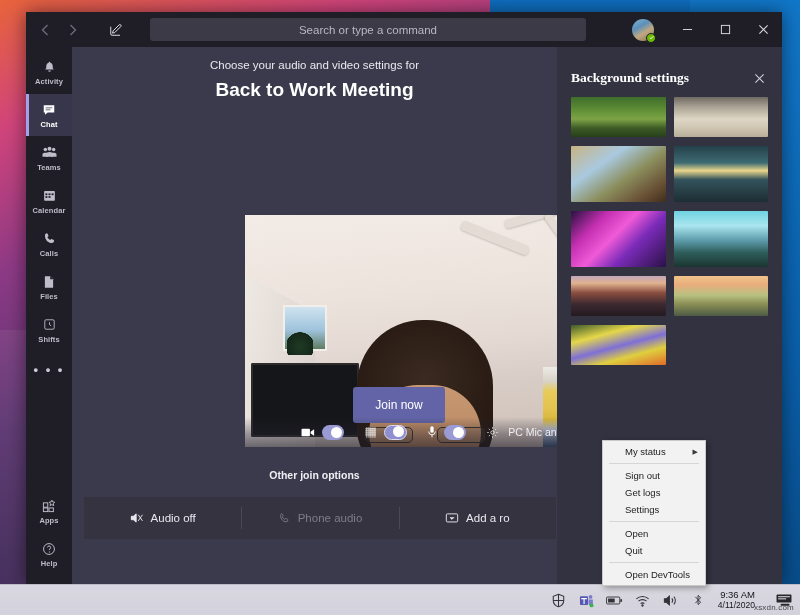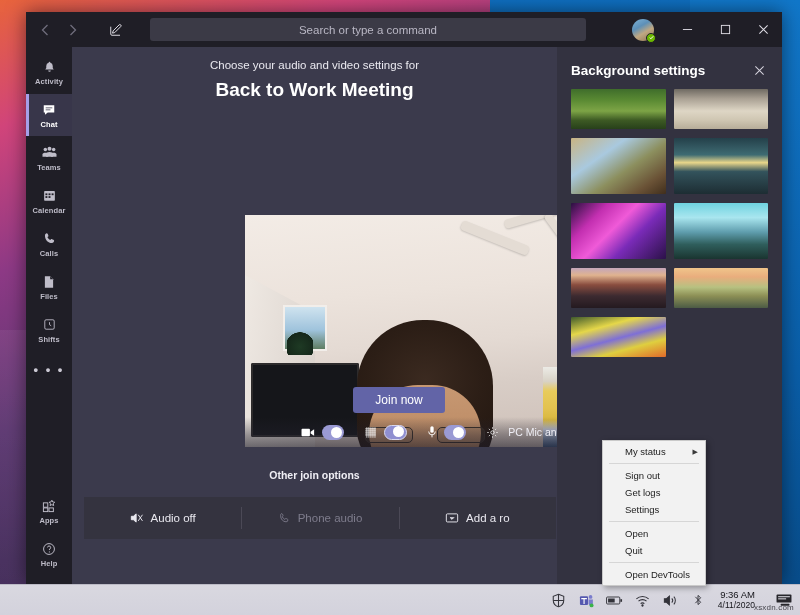--- a/index.html
+++ b/index.html
@@ -133,21 +133,21 @@
   .cam-head { position:absolute; left:112px; top:105px; width:136px; height:150px;
      background:radial-gradient(ellipse 70% 58% at 50% 40%, #3b2a20 0%, #2c1e16 60%, #241811 100%);
      border-radius:66px 66px 40px 40px; }
   .cam-face { position:absolute; left:124px; top:170px; width:112px; height:90px;
      background:linear-gradient(180deg,#c79872,#b5835d); border-radius:54px 54px 46px 46px; }
   .cam-glasses { position:absolute; left:120px; top:212px; width:120px; height:16px; }
   .cam-glasses .lens { position:absolute; top:0; width:48px; height:16px;
      border:1.5px solid #3a3029; border-radius:5px; background:rgba(120,110,100,0.18); }
 
   #join-now {
-    position:absolute; left:108px; top:172px; width:92px; height:26px;
+    position:absolute; left:108px; top:172px; width:92px; height:36px;
     background:#6264a7; color:#fff; border-radius:3px;
     display:flex; align-items:center; justify-content:center; font-size:12px;
   }
   #cam-controls {
     position:absolute; left:0; right:0; bottom:0; height:30px;
     display:flex; align-items:center; padding-left:56px; gap:0;
     background:linear-gradient(180deg, rgba(40,38,50,0.0) 0%, rgba(35,33,45,0.42) 60%, rgba(30,28,40,0.62) 100%);
   }
   .ctl-ico { color:#ffffff; display:flex; align-items:center; margin-right:7px; }
   .toggle {
@@ -174,22 +174,22 @@
     flex:1; display:flex; align-items:center; justify-content:center; gap:7px;
     color:#e9e8ef; font-size:11.5px; height:42px; position:relative;
   }
   .join-opt.disabled { color:#7e7c8c; }
   .join-opt + .join-opt::before {
     content:""; position:absolute; left:0; top:10px; bottom:10px; width:1px; background:#4b4956;
   }
 
   
   #bg-panel {
-    width:225px; flex:0 0 225px; background:#333240; padding:0 0 0 0;
-    position:relative; overflow:hidden;
+    width:225px; flex:0 0 225px; background:#333240; padding:8px 0 0 0;
+    position:relative; overflow:hidden;font-family:Liberation Serif, serif;
   }
   #bg-header {
     display:flex; align-items:center; justify-content:space-between;
     padding:14px 14px 10px 14px;
   }
   #bg-header .bg-title { color:#ffffff; font-size:13.5px; font-weight:bold; }
   #bg-close { color:#d6d4de; font-size:13px; width:18px; height:18px;
               display:flex; align-items:center; justify-content:center; }
   #bg-grid {
     display:grid; grid-template-columns:1fr 1fr; gap:9px 8px;

